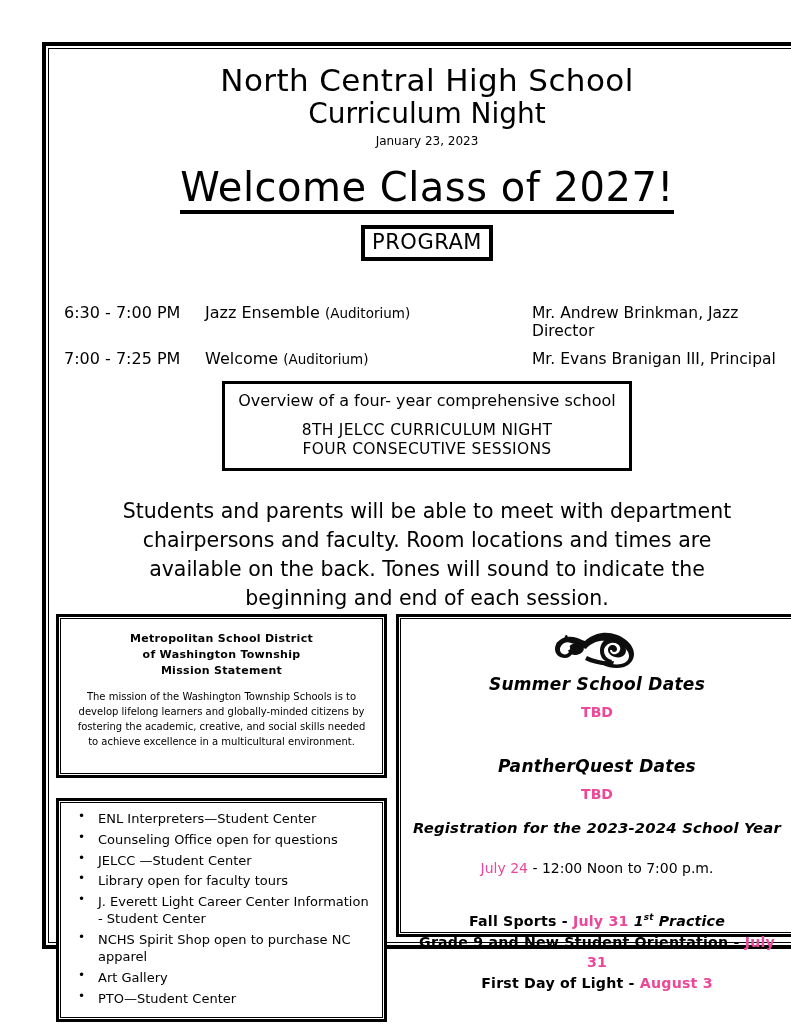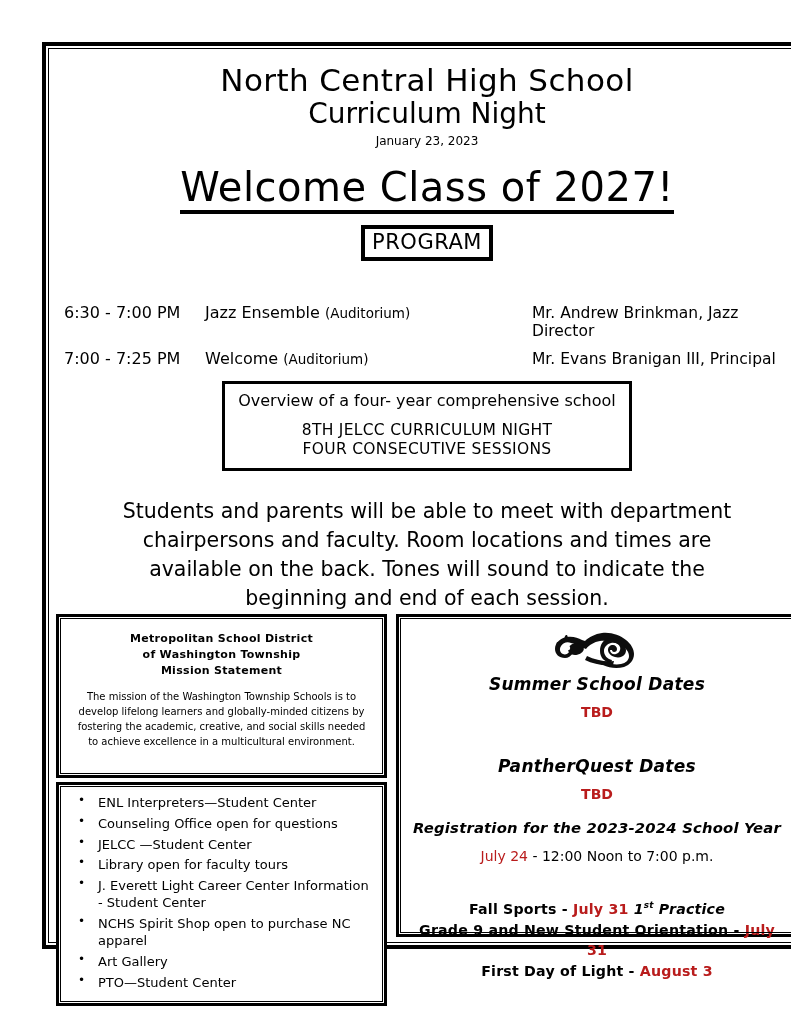--- a/index.html
+++ b/index.html
@@ -148,21 +148,21 @@
     top: 568px;
     bottom: 8px;
     display: flex;
     gap: 9px;
   }
   .col-left {
     flex: 0 0 331px;
     width: 331px;
     display: flex;
     flex-direction: column;
-    gap: 4px;
+    gap: 20px;
   }
   .col-right {
     flex: 1 1 auto;
     position: relative;
   }
   .boxed {
     border: 3px solid #000;
     box-sizing: border-box;
     background: #fff;
     position: relative;
@@ -239,35 +239,35 @@
     font-style: italic;
     line-height: 1.3;
     letter-spacing: 0.3px;
   }
   .dt-val {
     font-size: 14px;
     font-weight: bold;
     line-height: 1.3;
     margin-top: 8px;
   }
-  .red { color: #b91c1c; }
+  .red { color: #ec4899; }
   .gap-xl { height: 34px; }
 
   .reg-head {
     font-size: 14.8px;
     font-weight: bold;
     font-style: italic;
     line-height: 1.3;
     margin-top: 14px;
     letter-spacing: 0.2px;
   }
   .reg-line {
     font-size: 14px;
     line-height: 1.3;
-    margin-top: 10px;
+    margin-top: 22px;
   }
   .ev-line {
     font-size: 14.2px;
     font-weight: bold;
     line-height: 1.45;
     letter-spacing: 0.2px;
   }
   .ev-line .prac {
     font-style: italic;
     font-weight: bold;

